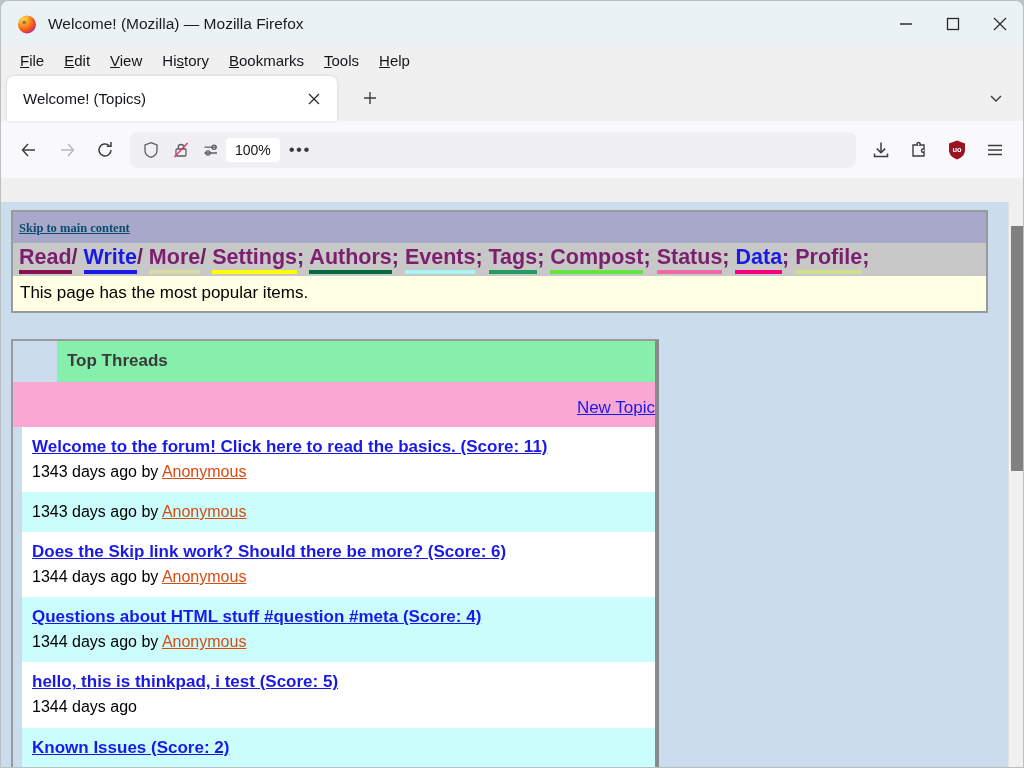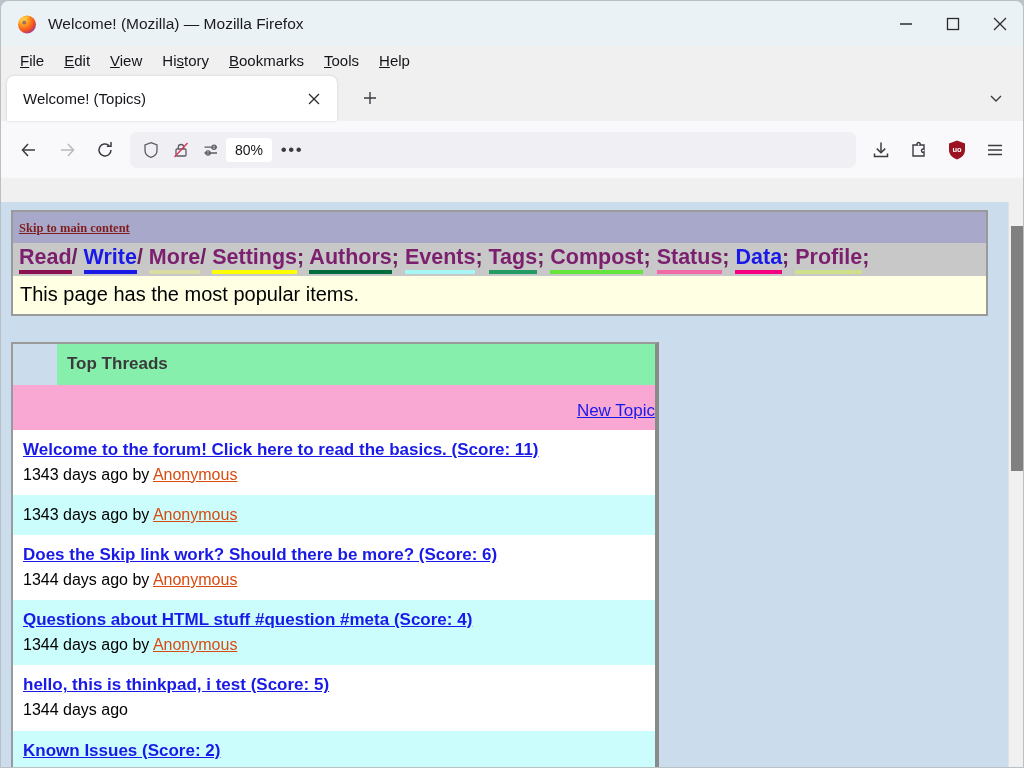--- a/index.html
+++ b/index.html
@@ -201,21 +201,21 @@
     border: 2px solid #9a9a9a;
     background: #c8c8c8;
   }
   .skipbar {
     background: #a8a8ca;
     padding: 6px 0 7px 6px;
   }
   .skiplink {
     font-size: 12.5px;
     font-weight: bold;
-    color: #7f1d1d;
+    color: #0c4a6e;
     text-decoration: underline;
     font-family: "Liberation Serif", serif;
   }
   .navrow {
     background: #c8c8c8;
     padding: 2px 0 6px 6px;
     white-space: nowrap;
     font-size: 21.5px;
     font-weight: bold;
     font-family: "Liberation Sans", sans-serif;
@@ -223,21 +223,21 @@
   }
   .navlink {
     text-decoration: none;
     border-bottom: 4px solid transparent;
     padding-bottom: 1px;
   }
   .navsep { color: #6b2060; }
   .infobar {
     background: #ffffe4;
     padding: 7px 0 8px 7px;
-    font-size: 20px;
+    font-size: 17px;
     color: #000;
     font-family: "Liberation Sans", sans-serif;
   }
 
   
   .tablewrap {
     margin-top: 26px;
     width: 648px;
     border-right: 4px solid #8a8a8a;
     border-top: 2px solid #9a9a9a;
@@ -256,20 +256,21 @@
     padding: 16px 0 9px 10px;
     text-align: right;
   }
   .tbl-newtopic a {
     font-size: 17px;
     color: #1a1ae8;
     text-decoration: underline;
   }
   .thread-row {
     padding: 8px 0 9px 10px;
+    margin-left: 9px;
   }
   .thread-row.odd  { background: #ffffff; }
   .thread-row.even { background: #ccfdfd; }
   .thread-title {
     display: inline;
     font-size: 17px;
     font-weight: bold;
     color: #1a1ae8;
     text-decoration: underline;
     line-height: 1.45;
@@ -412,21 +413,21 @@
         </svg>
       </span>
       <span class="url-icon">
         <svg width="18" height="18" viewBox="0 0 18 18">
           <line x1="2.5" y1="6.2" x2="15" y2="6.2" stroke="#5b5b66" stroke-width="1.3"></line>
           <circle cx="12" cy="6.2" r="2.1" fill="none" stroke="#5b5b66" stroke-width="1.3"></circle>
           <line x1="2.5" y1="12" x2="15" y2="12" stroke="#5b5b66" stroke-width="1.3"></line>
           <circle cx="6" cy="12" r="2.1" fill="none" stroke="#5b5b66" stroke-width="1.3"></circle>
         </svg>
       </span>
-      <span class="zoom-badge">80%</span>
+      <span class="zoom-badge">100%</span>
       <span class="url-more">•••</span>
     </div>
 
     <div class="navbtn">
       <svg width="20" height="20" viewBox="0 0 20 20">
         <line x1="10" y1="2.5" x2="10" y2="12.5" stroke="#3b3b42" stroke-width="1.5"></line>
         <polyline points="5.8,8.6 10,12.8 14.2,8.6" fill="none" stroke="#3b3b42" stroke-width="1.5"></polyline>
         <polyline points="3.5,13.5 3.5,16.5 16.5,16.5 16.5,13.5" fill="none" stroke="#3b3b42" stroke-width="1.5"></polyline>
       </svg>
     </div>

